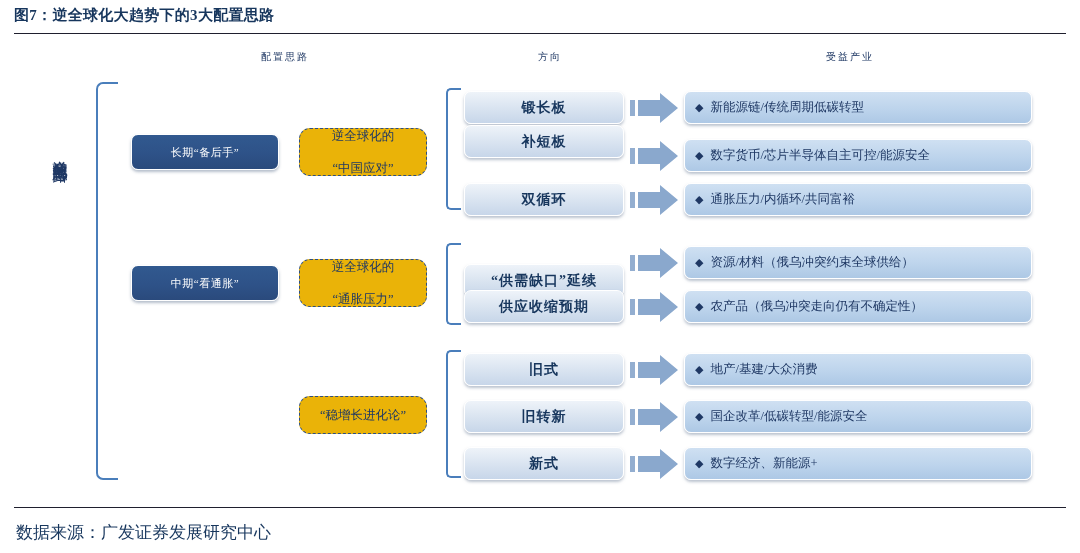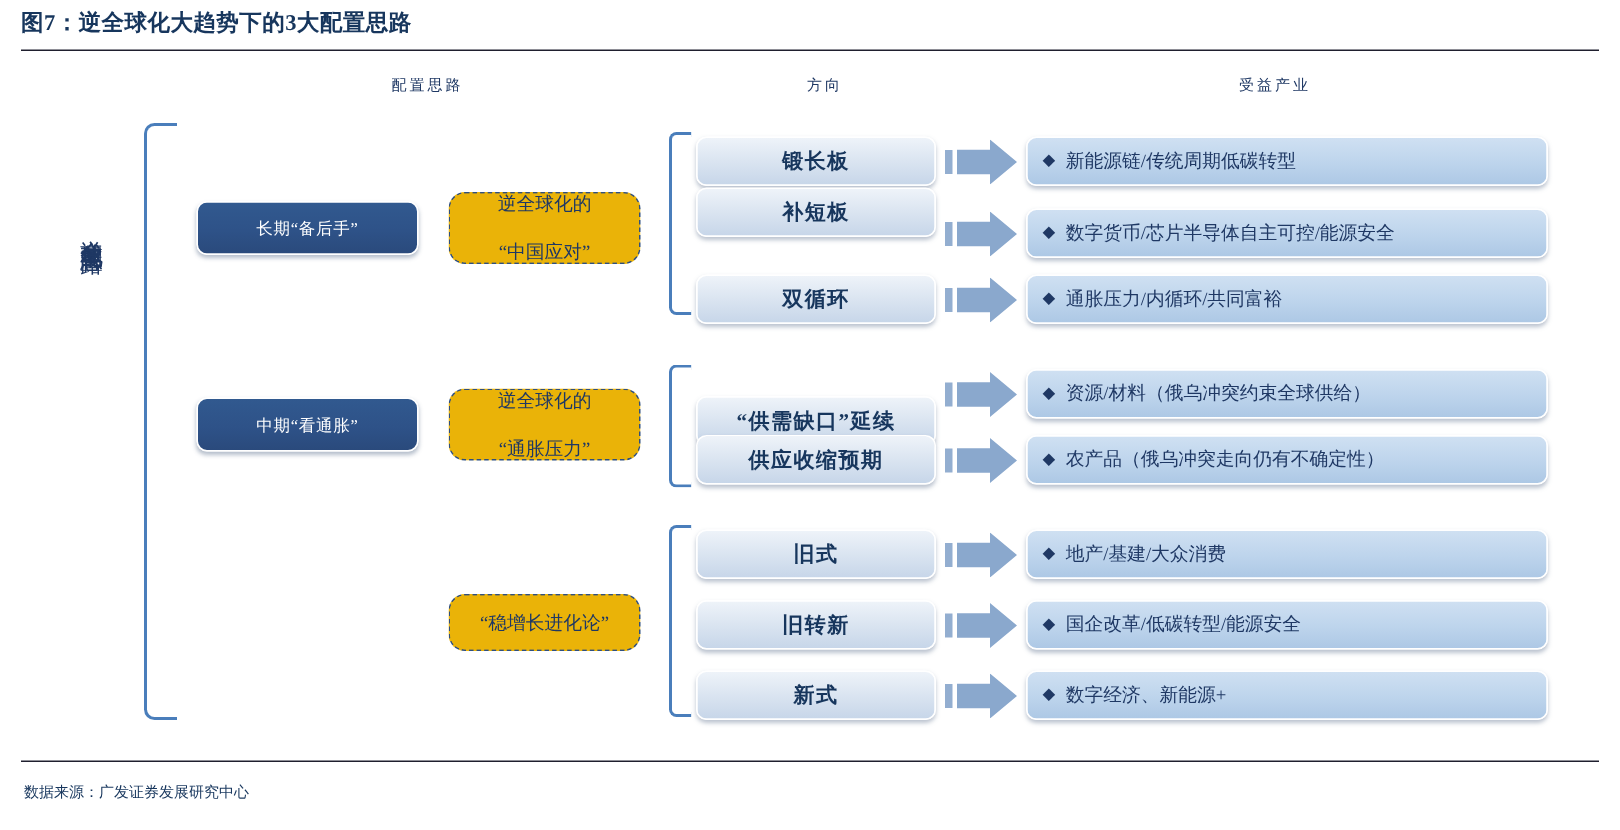--- a/index.html
+++ b/index.html
@@ -22,21 +22,21 @@
   .rule-top{
     position:absolute;left:14px;top:33px;width:1052px;height:0;
     border-top:1.6px solid #1f1f2e;
   }
   .rule-bottom{
     position:absolute;left:14px;top:507px;width:1052px;height:0;
     border-top:1.4px solid #1f1f2e;
   }
   .source{
     position:absolute;left:16px;top:521px;
-    font-size:10px;color:#17365d;white-space:nowrap;
+    font-size:17px;color:#17365d;white-space:nowrap;
   }
 
   
   .col-head{
     position:absolute;top:50px;
     font-size:10px;color:#1f3864;text-align:center;
     white-space:nowrap;letter-spacing:2px;
   }
   #head-0{left:230px;width:110px;}
   #head-1{left:495px;width:110px;}

